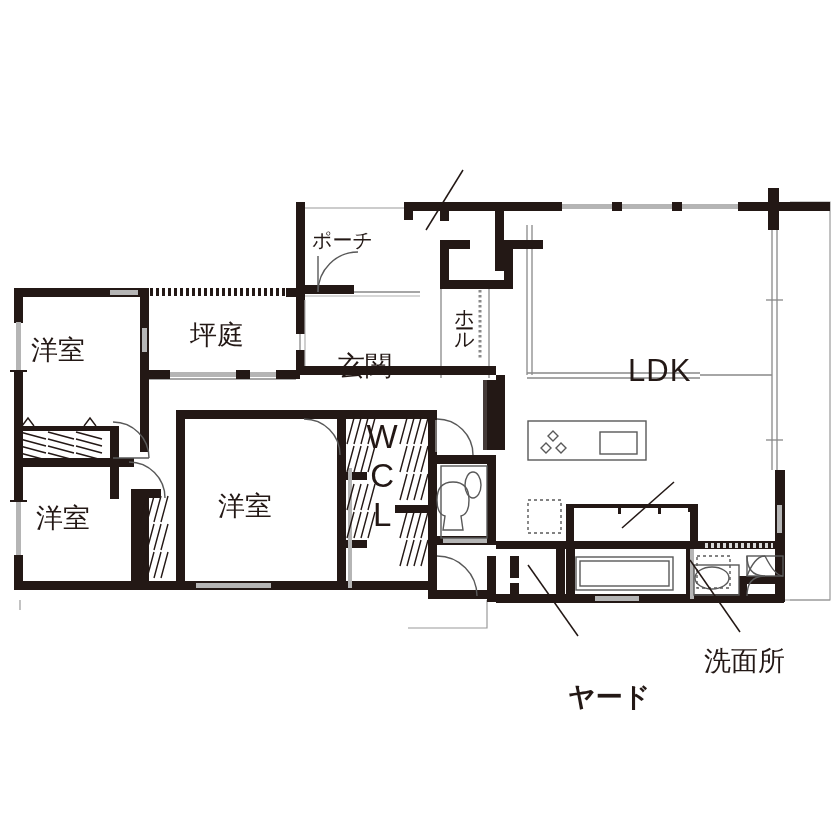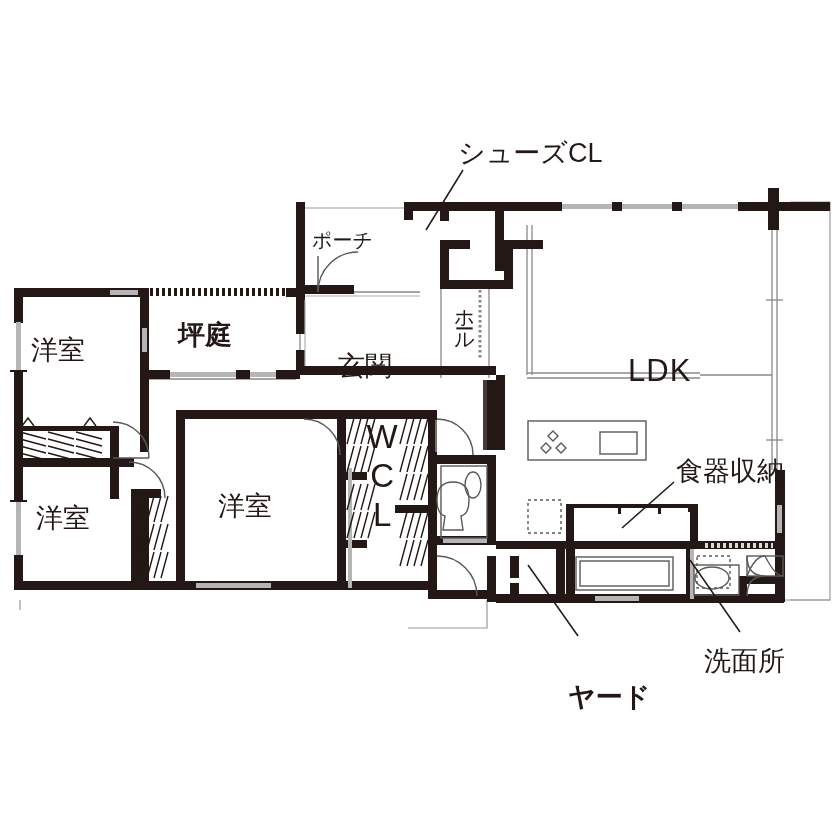--- a/index.html
+++ b/index.html
@@ -319,27 +319,25 @@
       <line x1="463" y1="170" x2="426" y2="230"></line>
       <line x1="674" y1="482" x2="622" y2="528"></line>
       <line x1="740" y1="632" x2="690" y2="560"></line>
       <line x1="578" y1="636" x2="528" y2="565"></line>
     </g>
   </svg>
 
   <div class="lbl room" style="left:31px;  top:337px;">洋室</div>
   <div class="lbl room" style="left:36px;  top:505px;">洋室</div>
   <div class="lbl room" style="left:218px; top:493px;">洋室</div>
-  <div class="lbl room" style="left:178px; top:322px;font-weight:bold;">坪庭</div>
+  <div class="lbl room" style="left:190px; top:322px;">坪庭</div>
   <div class="lbl room" style="left:338px; top:321px;margin-top:32px;">玄関</div>
   <div class="lbl small" style="left:312px; top:230px;text-align:right;">ポーチ</div>
   <div class="lbl small" style="left:455px; top:296px; writing-mode:vertical-rl; text-orientation:upright;">ホール</div>
   <div class="lbl ldk" style="left:628px; top:355px;">LDK</div>
   <div class="lbl wcl" style="left:362px; top:418px; width:40px;">
     <span style="writing-mode:vertical-rl;text-orientation:upright;letter-spacing:2px;">WCL</span>
   </div>
 
-  <div class="lbl callout" style="left:458px; top:140px;">シューズCL</div>
-  <div class="lbl callout" style="left:676px; top:458px;">食器収納</div>
   <div class="lbl callout" style="left:704px; top:648px;">洗面所</div>
   <div class="lbl callout" style="left:568px; top:684px;font-weight:bold;">ヤード</div>
 
 </div>
 
 </body></html>

